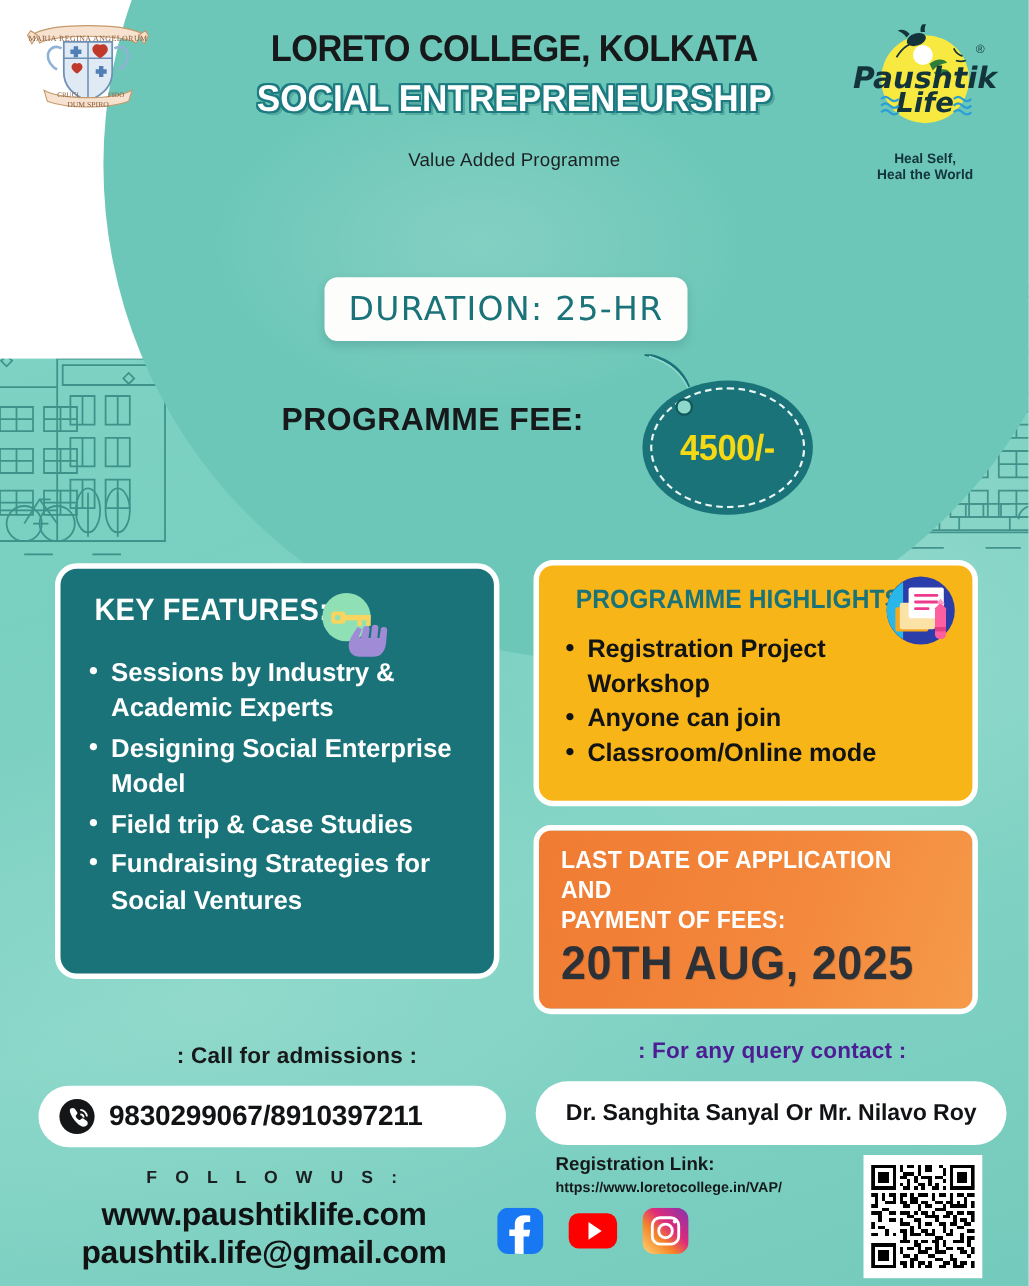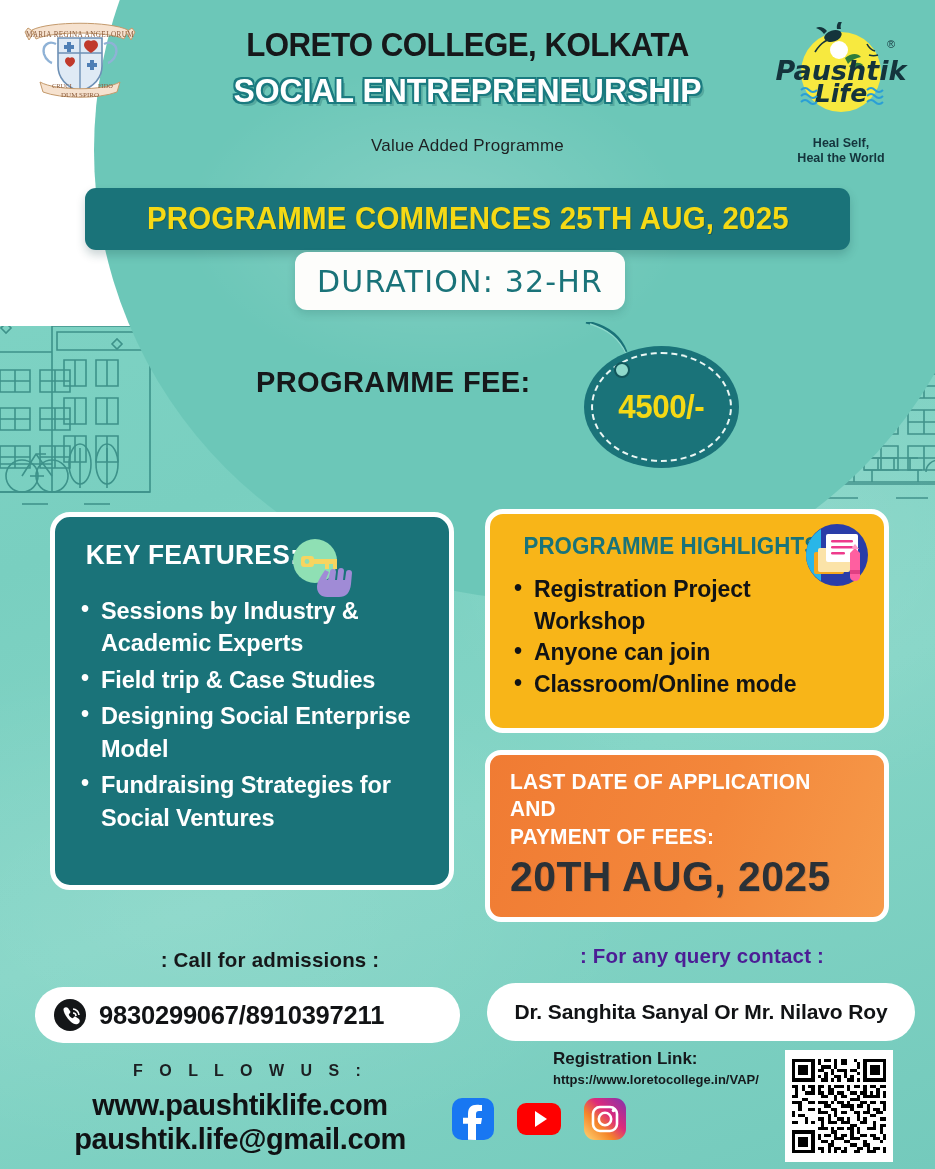--- a/index.html
+++ b/index.html
@@ -211,21 +211,21 @@
   .follow {
     position: absolute; z-index: 12; left: 60px; top: 1062px; width: 380px;
     text-align: center; font-size: 16px; font-weight: 700; color: #1c1f22; letter-spacing: 6px;
   }
   .web {
     position: absolute; z-index: 12; left: 30px; top: 1088px; width: 420px;
     text-align: center; font-size: 29px; font-weight: 700; color: #101214; letter-spacing: -.4px;
     line-height: 1.18;
   }
   .reglink {
-    position: absolute; z-index: 12; left: 505px; top: 1049px; width: 270px; margin-left: 48px;
+    position: absolute; z-index: 12; left: 505px; top: 1049px; width: 270px;
   }
   .reglink .rl-title { font-size: 17px; font-weight: 700; color: #15191c; }
   .reglink .rl-url { margin-top: 3px; font-size: 13px; font-weight: 600; color: #15191c; }
   .socials { position: absolute; z-index: 12; left: 452px; top: 1098px; display: flex; gap: 22px; }
   .qr {
     position: absolute; z-index: 12; right: 42px; top: 1050px;
     width: 108px; height: 112px; background: #ffffff; padding: 7px;
   }
 </style>
 </head>
@@ -328,25 +328,22 @@
         <path d="M96 68q4-4 8 0t8 0M96 74q4-4 8 0t8 0M96 80q4-4 8 0t8 0"></path>
       </g>
       <text x="116" y="26" font-size="11" fill="#14343c">®</text>
     </svg>
     <div class="plogo-tag">
       <div>Heal Self,</div>
       <div>Heal the World</div>
     </div>
   </div>
 
-  <div class="commence">
-    <span>PROGRAMME COMMENCES 25TH AUG, 2025</span>
-  </div>
   <div class="duration">
-    <span>DURATION:  32-HR</span>
+    <span>DURATION:  25-HR</span>
   </div>
 
   <div class="fee-label">PROGRAMME FEE:</div>
   <div class="fee-tag">
     <svg width="160" height="130" viewBox="0 0 160 130" style="position:absolute;left:0;top:0">
       <path d="M8 0c22 4 34 14 40 30" fill="none" stroke="#1a7379" stroke-width="3"></path>
       <path d="M12 2c20 6 30 16 36 30" fill="none" stroke="#8ed9cb" stroke-width="1.5"></path>
     </svg>
     <div class="fee-circle">
       <span>4500/-</span>
@@ -364,22 +361,22 @@
         <rect x="40" y="27" width="4" height="5"></rect>
         <rect x="48" y="27" width="4" height="5"></rect>
         <circle cx="22" cy="24.5" r="2.4" fill="#8fe0b4"></circle>
       </g>
       <g fill="#a08bd6">
         <path d="M42 60c-6 0-10-4-10-10 0-5 3-9 8-17l4 2-3 7 2 1 2-8c0-2 1-3 3-3s3 1 3 3l-1 8h2l1-9c0-2 1-3 3-3s3 1 3 3l-1 9h2l1-7c0-2 1-3 3-3s3 1 3 3l-1 11c-1 9-5 13-12 13z"></path>
       </g>
     </svg>
     <ul class="bullets">
       <li>Sessions by Industry &amp; Academic Experts</li>
+      <li>Designing Social Enterprise Model</li>
       <li>Field trip &amp; Case Studies</li>
-      <li>Designing Social Enterprise Model</li>
       <li>Fundraising Strategies for Social Ventures</li>
     </ul>
   </div>
 
   <div class="panel-high">
     <div class="panel-title-high">PROGRAMME HIGHLIGHTS:</div>
     <svg class="doc-icon" viewBox="0 0 66 66">
       <circle cx="33" cy="33" r="31" fill="#2a3da8"></circle>
       <path d="M2 33a31 31 0 0 1 15-26v52A31 31 0 0 1 2 33z" fill="#29b6e8"></path>
       <rect x="10" y="30" width="30" height="22" rx="2" fill="#f6a81e"></rect>

